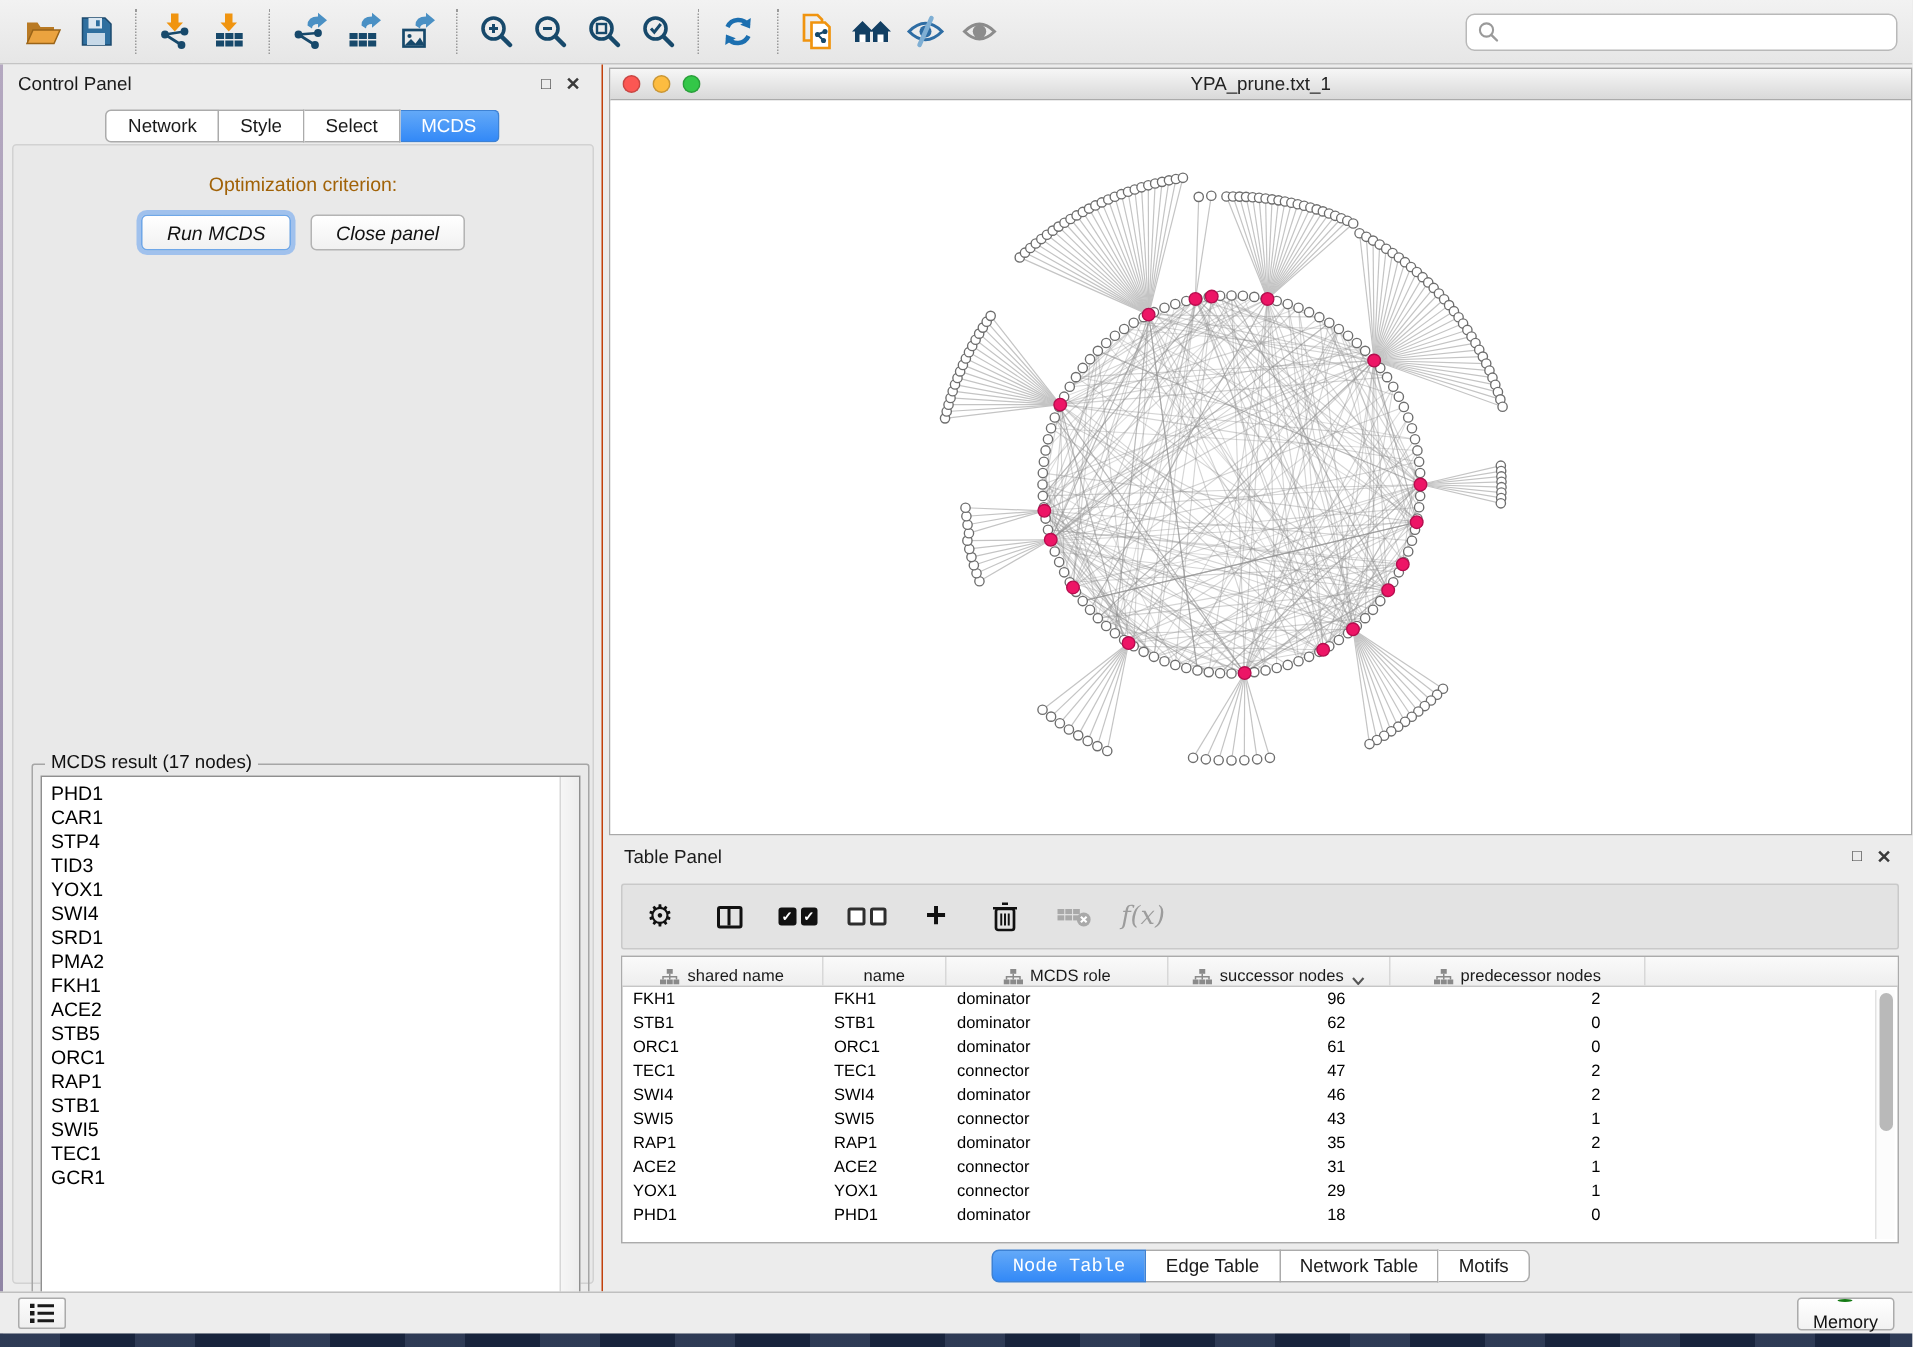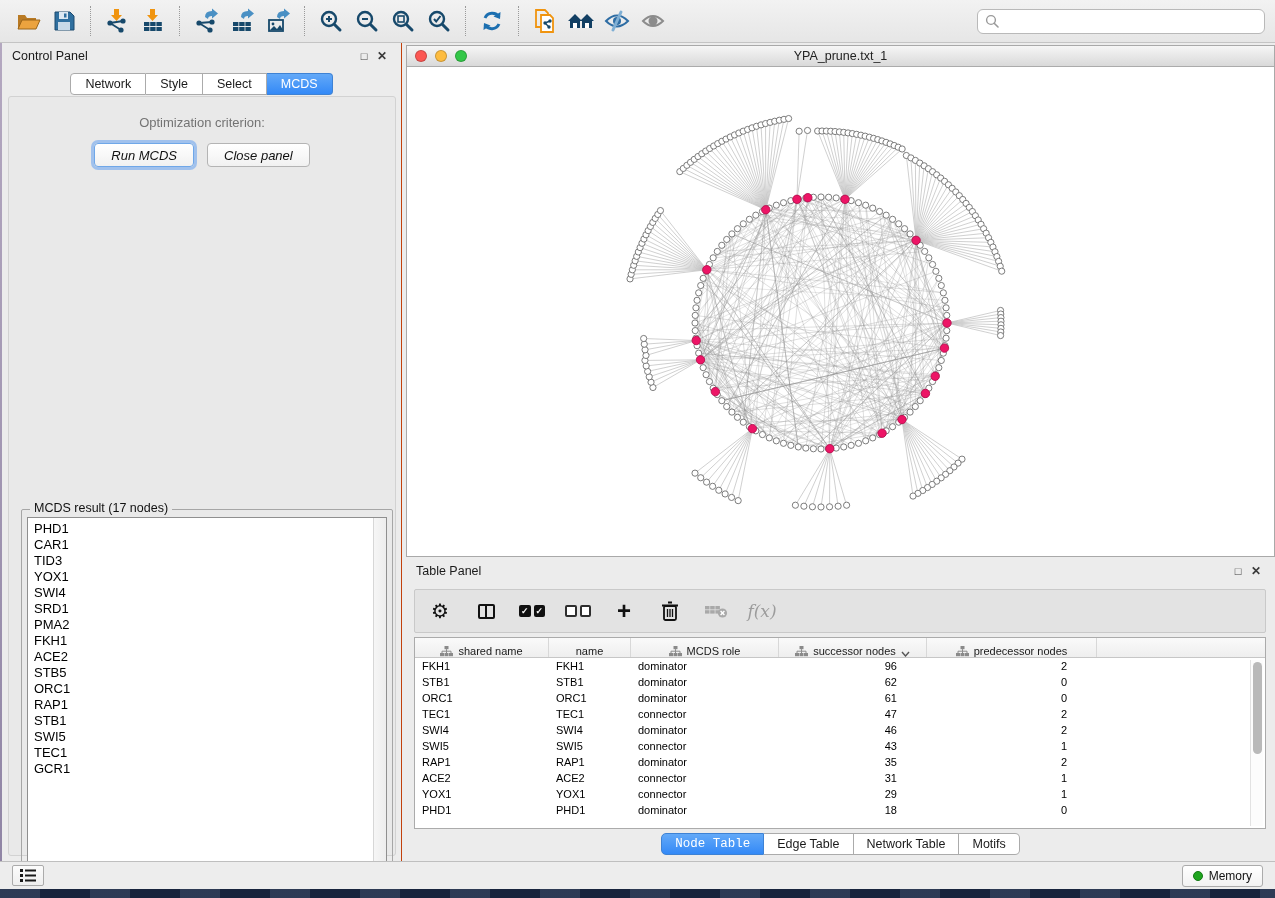--- a/index.html
+++ b/index.html
@@ -34,21 +34,21 @@
 
   .cp-tabs { position:absolute; left:0; top:30px; width:100%; display:flex; justify-content:center; }
   .cp-tab { height:22px; padding:0 14px; background:#fff; border:1px solid #ABABAB; border-left:none;
     font-size:12.5px; display:flex; align-items:center; color:#1a1a1a; }
   .cp-tab:first-child { border-left:1px solid #ABABAB; border-radius:4px 0 0 4px; }
   .cp-tab:last-child { border-radius:0 4px 4px 0; }
   .cp-tab.active { background:linear-gradient(#63A9F8,#3389F7); color:#fff; border-color:#3E82D4; }
 
   .cp-pane { position:absolute; left:6px; top:53px; width:388px; height:760px;
     background:#E9E9E9; border:1px solid #D2D2D2; border-radius:3px; }
-  .opt-label { margin-top:18px; text-align:center; font-size:13px; color:#737373; }
+  .opt-label { margin-top:18px; text-align:center; font-size:13px; color:#a16207; }
   .select-ctl { position:relative; margin:12px auto 0 auto; width:312px; height:23px; background:#fff;
     border:1px solid #ADADAD; border-radius:5px; font-size:12.5px; color:#111;
     display:flex; align-items:center; padding:0 24px 0 9px; box-shadow:0 1px 0 rgba(255,255,255,.6); }
   .select-stepper { position:absolute; right:1px; top:1px; width:19px; height:19px; border-radius:4px;
     background:linear-gradient(#6FB1F9,#2E7BF6); display:flex; flex-direction:column; align-items:center; justify-content:center; gap:2px; }
   .tri-up { width:0; height:0; border-left:4px solid transparent; border-right:4px solid transparent; border-bottom:4px solid #fff; }
   .tri-down { width:0; height:0; border-left:4px solid transparent; border-right:4px solid transparent; border-top:4px solid #fff; }
   .btn-row { margin-top:13px; display:flex; justify-content:center; gap:13px;font-style:italic; }
   .mac-btn { height:24px; padding:0 16px; background:linear-gradient(#FFFFFF,#F1F1F1); border:1px solid #B4B4B4;
     border-radius:4px; font-size:13px; color:#111; display:flex; align-items:center; }
@@ -106,21 +106,21 @@
   .tp-tab:first-child { border-left:1px solid #ABABAB; border-radius:5px 0 0 5px;font-family:Liberation Mono, monospace; }
   .tp-tab:last-child { border-radius:0 5px 5px 0; }
   .tp-tab.active { background:linear-gradient(#63A9F8,#3389F7); color:#fff; border-color:#3E82D4; }
 
   
   .status-bar { position:absolute; left:0; top:861px; width:1275px; height:28px; background:#EDEDED; border-top:1px solid #BFBFBF;
     display:flex; align-items:center; padding:0 12px; }
   .list-btn { width:32px; height:21px; background:linear-gradient(#FCFCFC,#EFEFEF); border:1px solid #ABABAB; border-radius:2px;
     display:flex; align-items:center; justify-content:center; }
   .memory-btn { margin-left:auto; height:22px; padding:0 10px; background:linear-gradient(#FFFFFF,#F2F2F2);
-    border:1px solid #ABABAB; border-radius:3px; display:flex; align-items:center; gap:6px; font-size:12px; color:#111; }
+    border:1px solid #ABABAB; border-radius:3px; display:flex; align-items:center; gap:6px; font-size:12px; color:#111;flex-direction:column; }
   .mem-dot { width:10px; height:10px; border-radius:50%; background:#1FA51F; border:1px solid #157a15; }
 
   svg.ic { display:block; }
 </style>
 </head>
 <body>
 
 <div class="app">
 
   <div class="toolbar">
@@ -293,20 +293,21 @@
       <div class="btn-row">
         <div class="mac-btn focused">Run MCDS</div>
         <div class="mac-btn">Close panel</div>
       </div>
       <div class="group-box">
         <span class="group-legend">MCDS result (17 nodes)</span>
         <div class="result-list">
           <ul>
             <li>PHD1</li>
             <li>CAR1</li>
+            <li>STP4</li>
             <li>TID3</li>
             <li>YOX1</li>
             <li>SWI4</li>
             <li>SRD1</li>
             <li>PMA2</li>
             <li>FKH1</li>
             <li>ACE2</li>
             <li>STB5</li>
             <li>ORC1</li>
             <li>RAP1</li>

